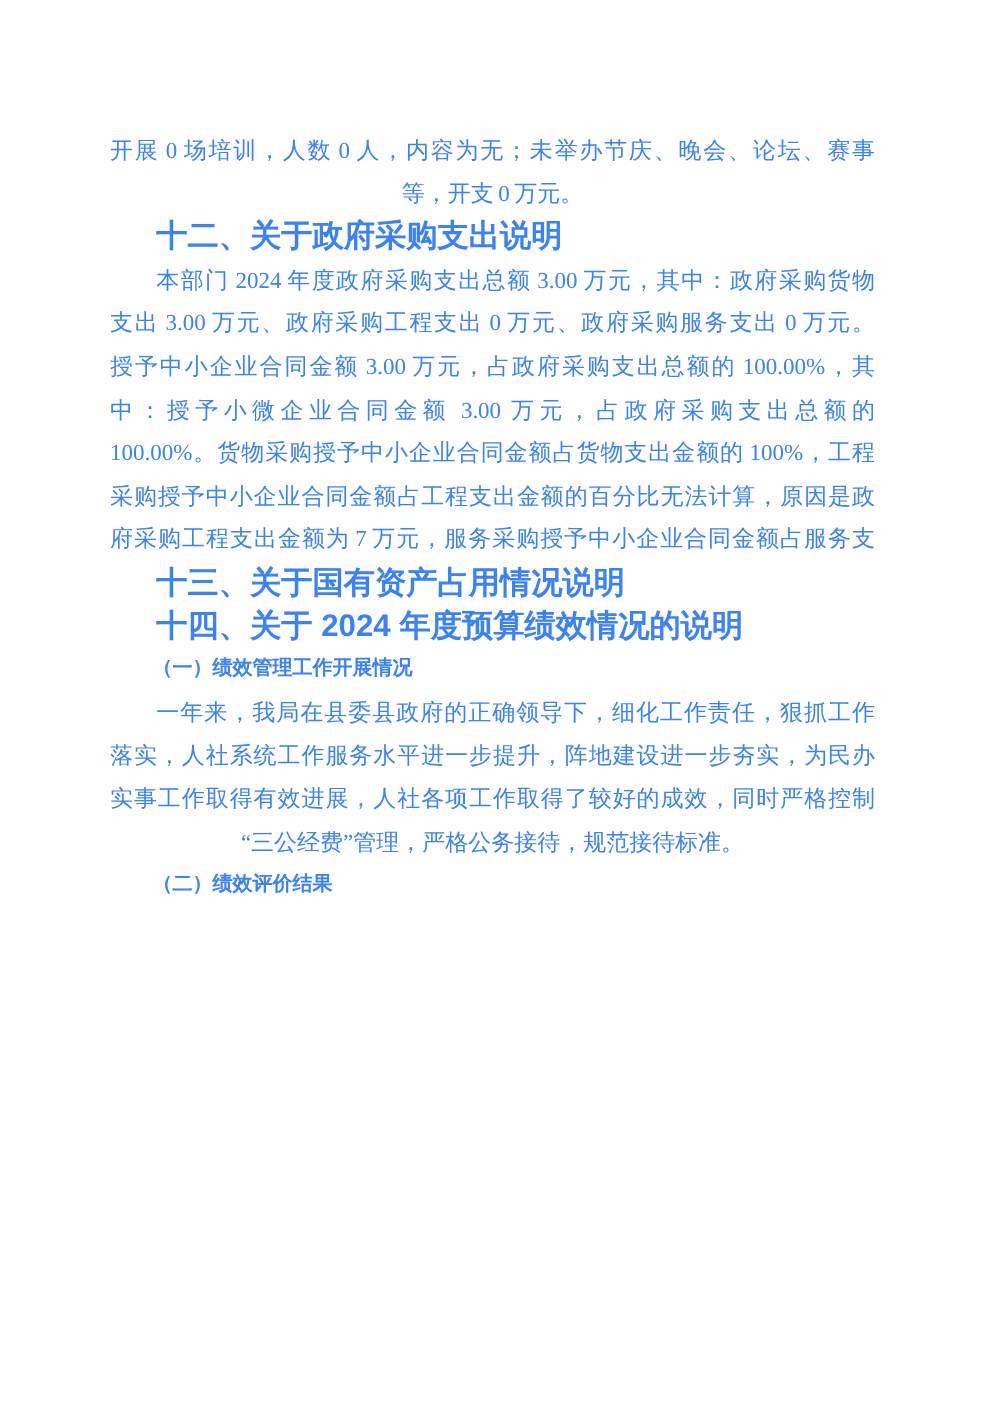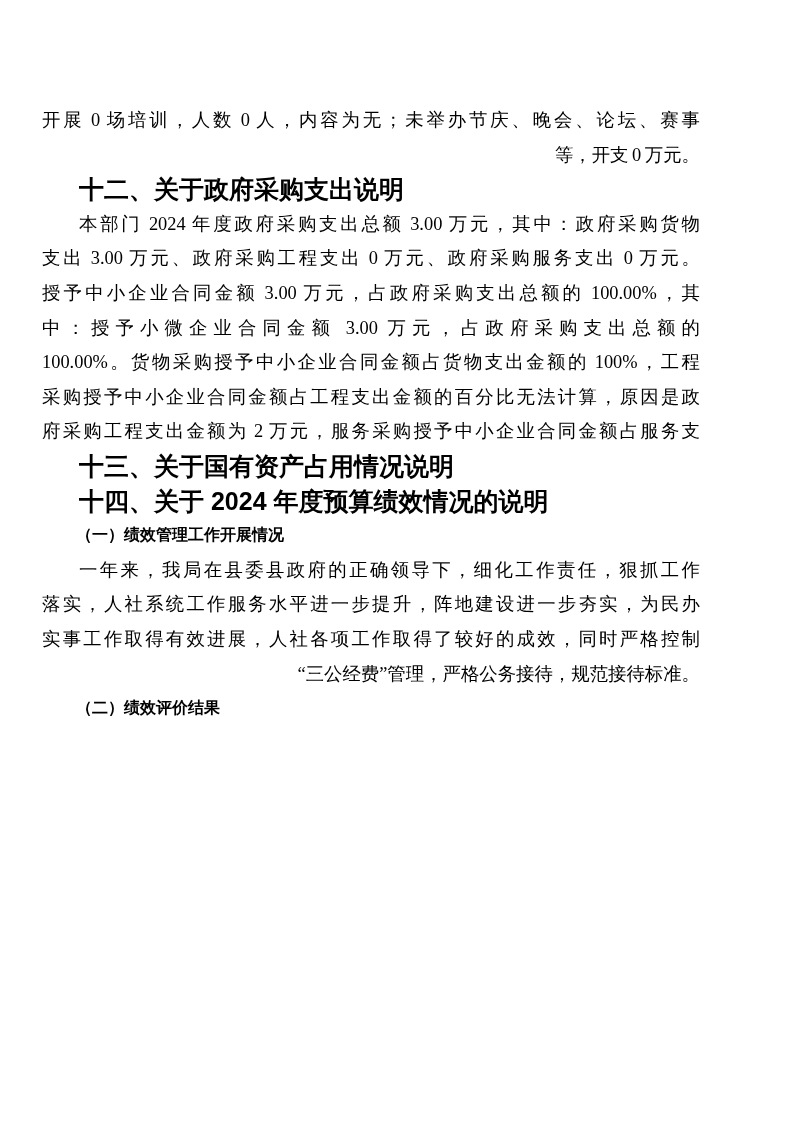--- a/index.html
+++ b/index.html
@@ -9,34 +9,34 @@
   }
   body {
     width: 793px;
     height: 1122px;
     overflow: hidden;
   }
   .page {
     box-sizing: border-box;
     width: 793px;
     height: 1122px;
-    padding: 103px 93px 0 42px;
+    padding: 103px 93px 0 88px;
     background: #ffffff;
-    color: #000000;
+    color: #3b82f6;
   }
   .line {
     height: 34.6px;
     line-height: 34.6px;
     font-size: 18.4px;
     overflow: hidden;
   }
   .body-line {
     font-family: "Liberation Serif", "DejaVu Serif", serif;
     word-spacing: -1px;
-    text-align: right;
+    text-align: center;
   }
   .fill {
     text-align: justify;
     text-align-last: justify;
   }
   .indent {
     text-indent: 37px;
   }
   .heading-line {
     font-family: "Liberation Sans", "DejaVu Sans", sans-serif;
@@ -62,21 +62,21 @@
       <div class="line body-line">等，开支 0 万元。</div>
     </div>
     <div class="line heading-line">十二、关于政府采购支出说明</div>
     <div class="paragraph">
       <div class="line body-line fill indent">本部门 2024 年度政府采购支出总额 3.00 万元，其中：政府采购货物</div>
       <div class="line body-line fill">支出 3.00 万元、政府采购工程支出 0 万元、政府采购服务支出 0 万元。</div>
       <div class="line body-line fill">授予中小企业合同金额 3.00 万元，占政府采购支出总额的 100.00%，其</div>
       <div class="line body-line fill">中：授予小微企业合同金额 3.00 万元，占政府采购支出总额的</div>
       <div class="line body-line fill">100.00%。货物采购授予中小企业合同金额占货物支出金额的 100%，工程</div>
       <div class="line body-line fill">采购授予中小企业合同金额占工程支出金额的百分比无法计算，原因是政</div>
-      <div class="line body-line fill">府采购工程支出金额为 2 万元，服务采购授予中小企业合同金额占服务支</div>
+      <div class="line body-line fill">府采购工程支出金额为 7 万元，服务采购授予中小企业合同金额占服务支</div>
     </div>
     <div class="line heading-line">十三、关于国有资产占用情况说明</div>
     <div class="line heading-line">十四、关于 2024 年度预算绩效情况的说明</div>
     <div class="line subheading-line">（一）绩效管理工作开展情况</div>
     <div class="paragraph">
       <div class="line body-line fill indent">一年来，我局在县委县政府的正确领导下，细化工作责任，狠抓工作</div>
       <div class="line body-line fill">落实，人社系统工作服务水平进一步提升，阵地建设进一步夯实，为民办</div>
       <div class="line body-line fill">实事工作取得有效进展，人社各项工作取得了较好的成效，同时严格控制</div>
       <div class="line body-line">“三公经费”管理，严格公务接待，规范接待标准。</div>
     </div>

